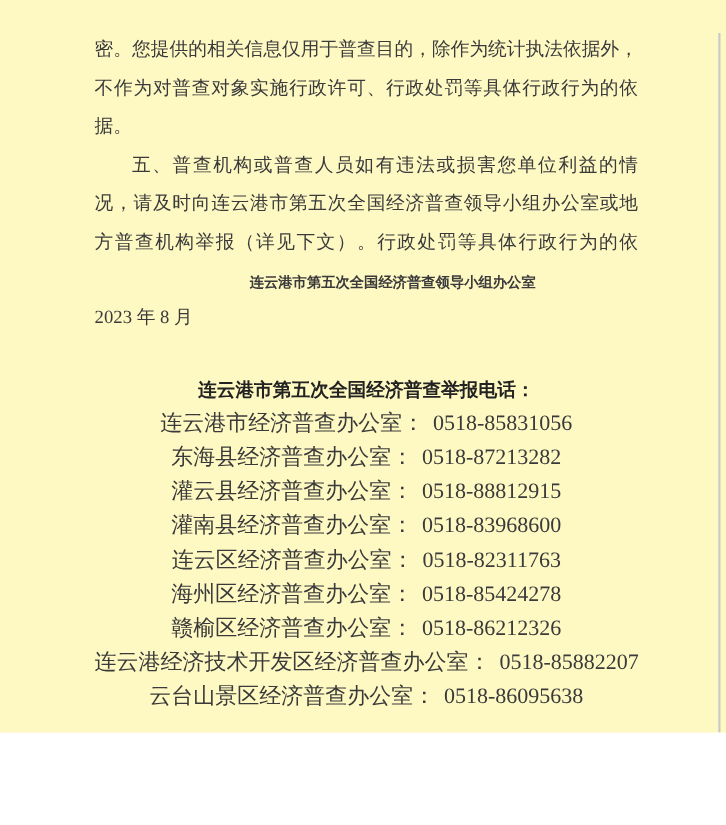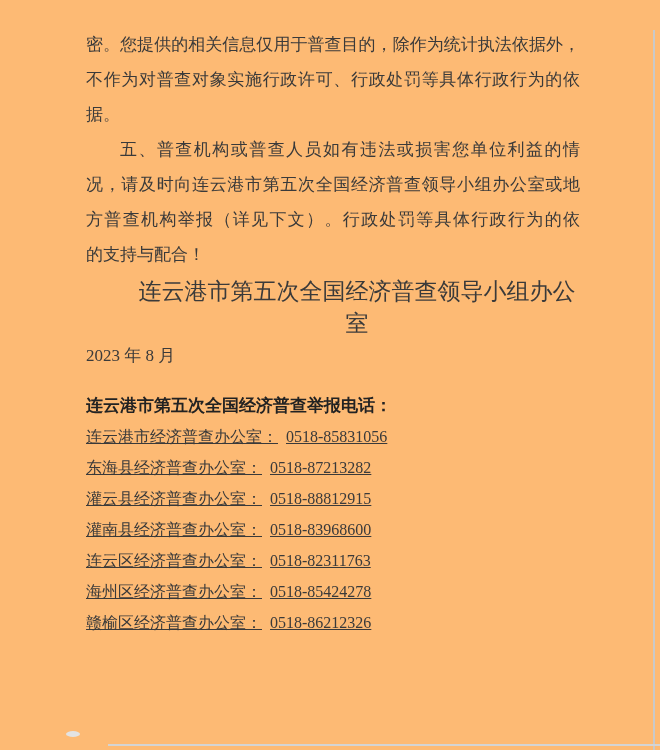--- a/index.html
+++ b/index.html
@@ -1,20 +1,20 @@
 <!DOCTYPE html>
 <html><head>
 <meta charset="utf-8">
 <style>
   html,body{margin:0;padding:0;}
   body{background:#ffffff;}
   .page{
     position:relative;
-    width:660px;height:750px;
-    background:#fdba74;
+    width:660px;height:666px;
+    background:#fef9c3;
     overflow:hidden;
     font-family:"Liberation Serif","DejaVu Serif",serif;
     color:#3a3a3a;
   }
   .content{
     position:absolute;
     left:86px;top:27px;
     width:494px;
   }
   .body-text .line{
@@ -26,41 +26,41 @@
   .body-text .line.stretch{
     white-space:normal;
     text-align:justify;
     text-align-last:justify;
   }
   .body-text .line.indent{
     text-indent:2em;
   }
   .signature{margin-top:4px;}
   .sig-org{
-    font-size:23px;line-height:32px;
+    font-size:13px;line-height:32px;
     text-align:center;
     padding-left:48px;
+    font-weight:bold;
   }
   .sig-date{
     font-size:17px;line-height:32px;
     padding-right:16px;
   }
-  .hotlines{margin-top:18px;}
+  .hotlines{margin-top:34px;text-align:center;}
   .hotline-title{
     font-family:"Liberation Sans","DejaVu Sans",sans-serif;
     font-weight:700;
     font-size:17px;
     line-height:31px;
     color:#222222;
   }
   .hotline-row{
-    font-size:16px;
+    font-size:20px;
     line-height:31px;
     white-space:nowrap;
-    text-decoration:underline;
   }
   .hotline-row .phone{
     margin-left:8px;
     font-family:"Liberation Serif","DejaVu Serif",serif;
   }
   .scan-edge-right{
     position:absolute;
     left:653px;top:30px;bottom:0;
     width:2px;
     background:#c9c9c9;
@@ -85,21 +85,20 @@
 <div class="page">
   <div class="content">
 
     <div class="body-text">
       <div class="line stretch">密。您提供的相关信息仅用于普查目的，除作为统计执法依据外，</div>
       <div class="line stretch">不作为对普查对象实施行政许可、行政处罚等具体行政行为的依</div>
       <div class="line">据。</div>
       <div class="line stretch indent">五、普查机构或普查人员如有违法或损害您单位利益的情</div>
       <div class="line stretch">况，请及时向连云港市第五次全国经济普查领导小组办公室或地</div>
       <div class="line stretch">方普查机构举报（详见下文）。行政处罚等具体行政行为的依</div>
-      <div class="line">的支持与配合！</div>
     </div>
 
     <div class="signature">
       <div class="sig-org">连云港市第五次全国经济普查领导小组办公室</div>
       <div class="sig-date">2023 年 8 月</div>
     </div>
 
     <div class="hotlines">
       <div class="hotline-title">连云港市第五次全国经济普查举报电话：</div>
 
@@ -117,20 +116,26 @@
       </div>
       <div class="hotline-row">
         <span class="office">连云区经济普查办公室：</span><span class="phone">0518-82311763</span>
       </div>
       <div class="hotline-row">
         <span class="office">海州区经济普查办公室：</span><span class="phone">0518-85424278</span>
       </div>
       <div class="hotline-row">
         <span class="office">赣榆区经济普查办公室：</span><span class="phone">0518-86212326</span>
       </div>
+      <div class="hotline-row">
+        <span class="office">连云港经济技术开发区经济普查办公室：</span><span class="phone">0518-85882207</span>
+      </div>
+      <div class="hotline-row">
+        <span class="office">云台山景区经济普查办公室：</span><span class="phone">0518-86095638</span>
+      </div>
     </div>
 
   </div>
 
   <div class="scan-smudge"></div>
   <div class="scan-edge-right"></div>
   <div class="scan-edge-bottom"></div>
 </div>
 
 </body></html>

